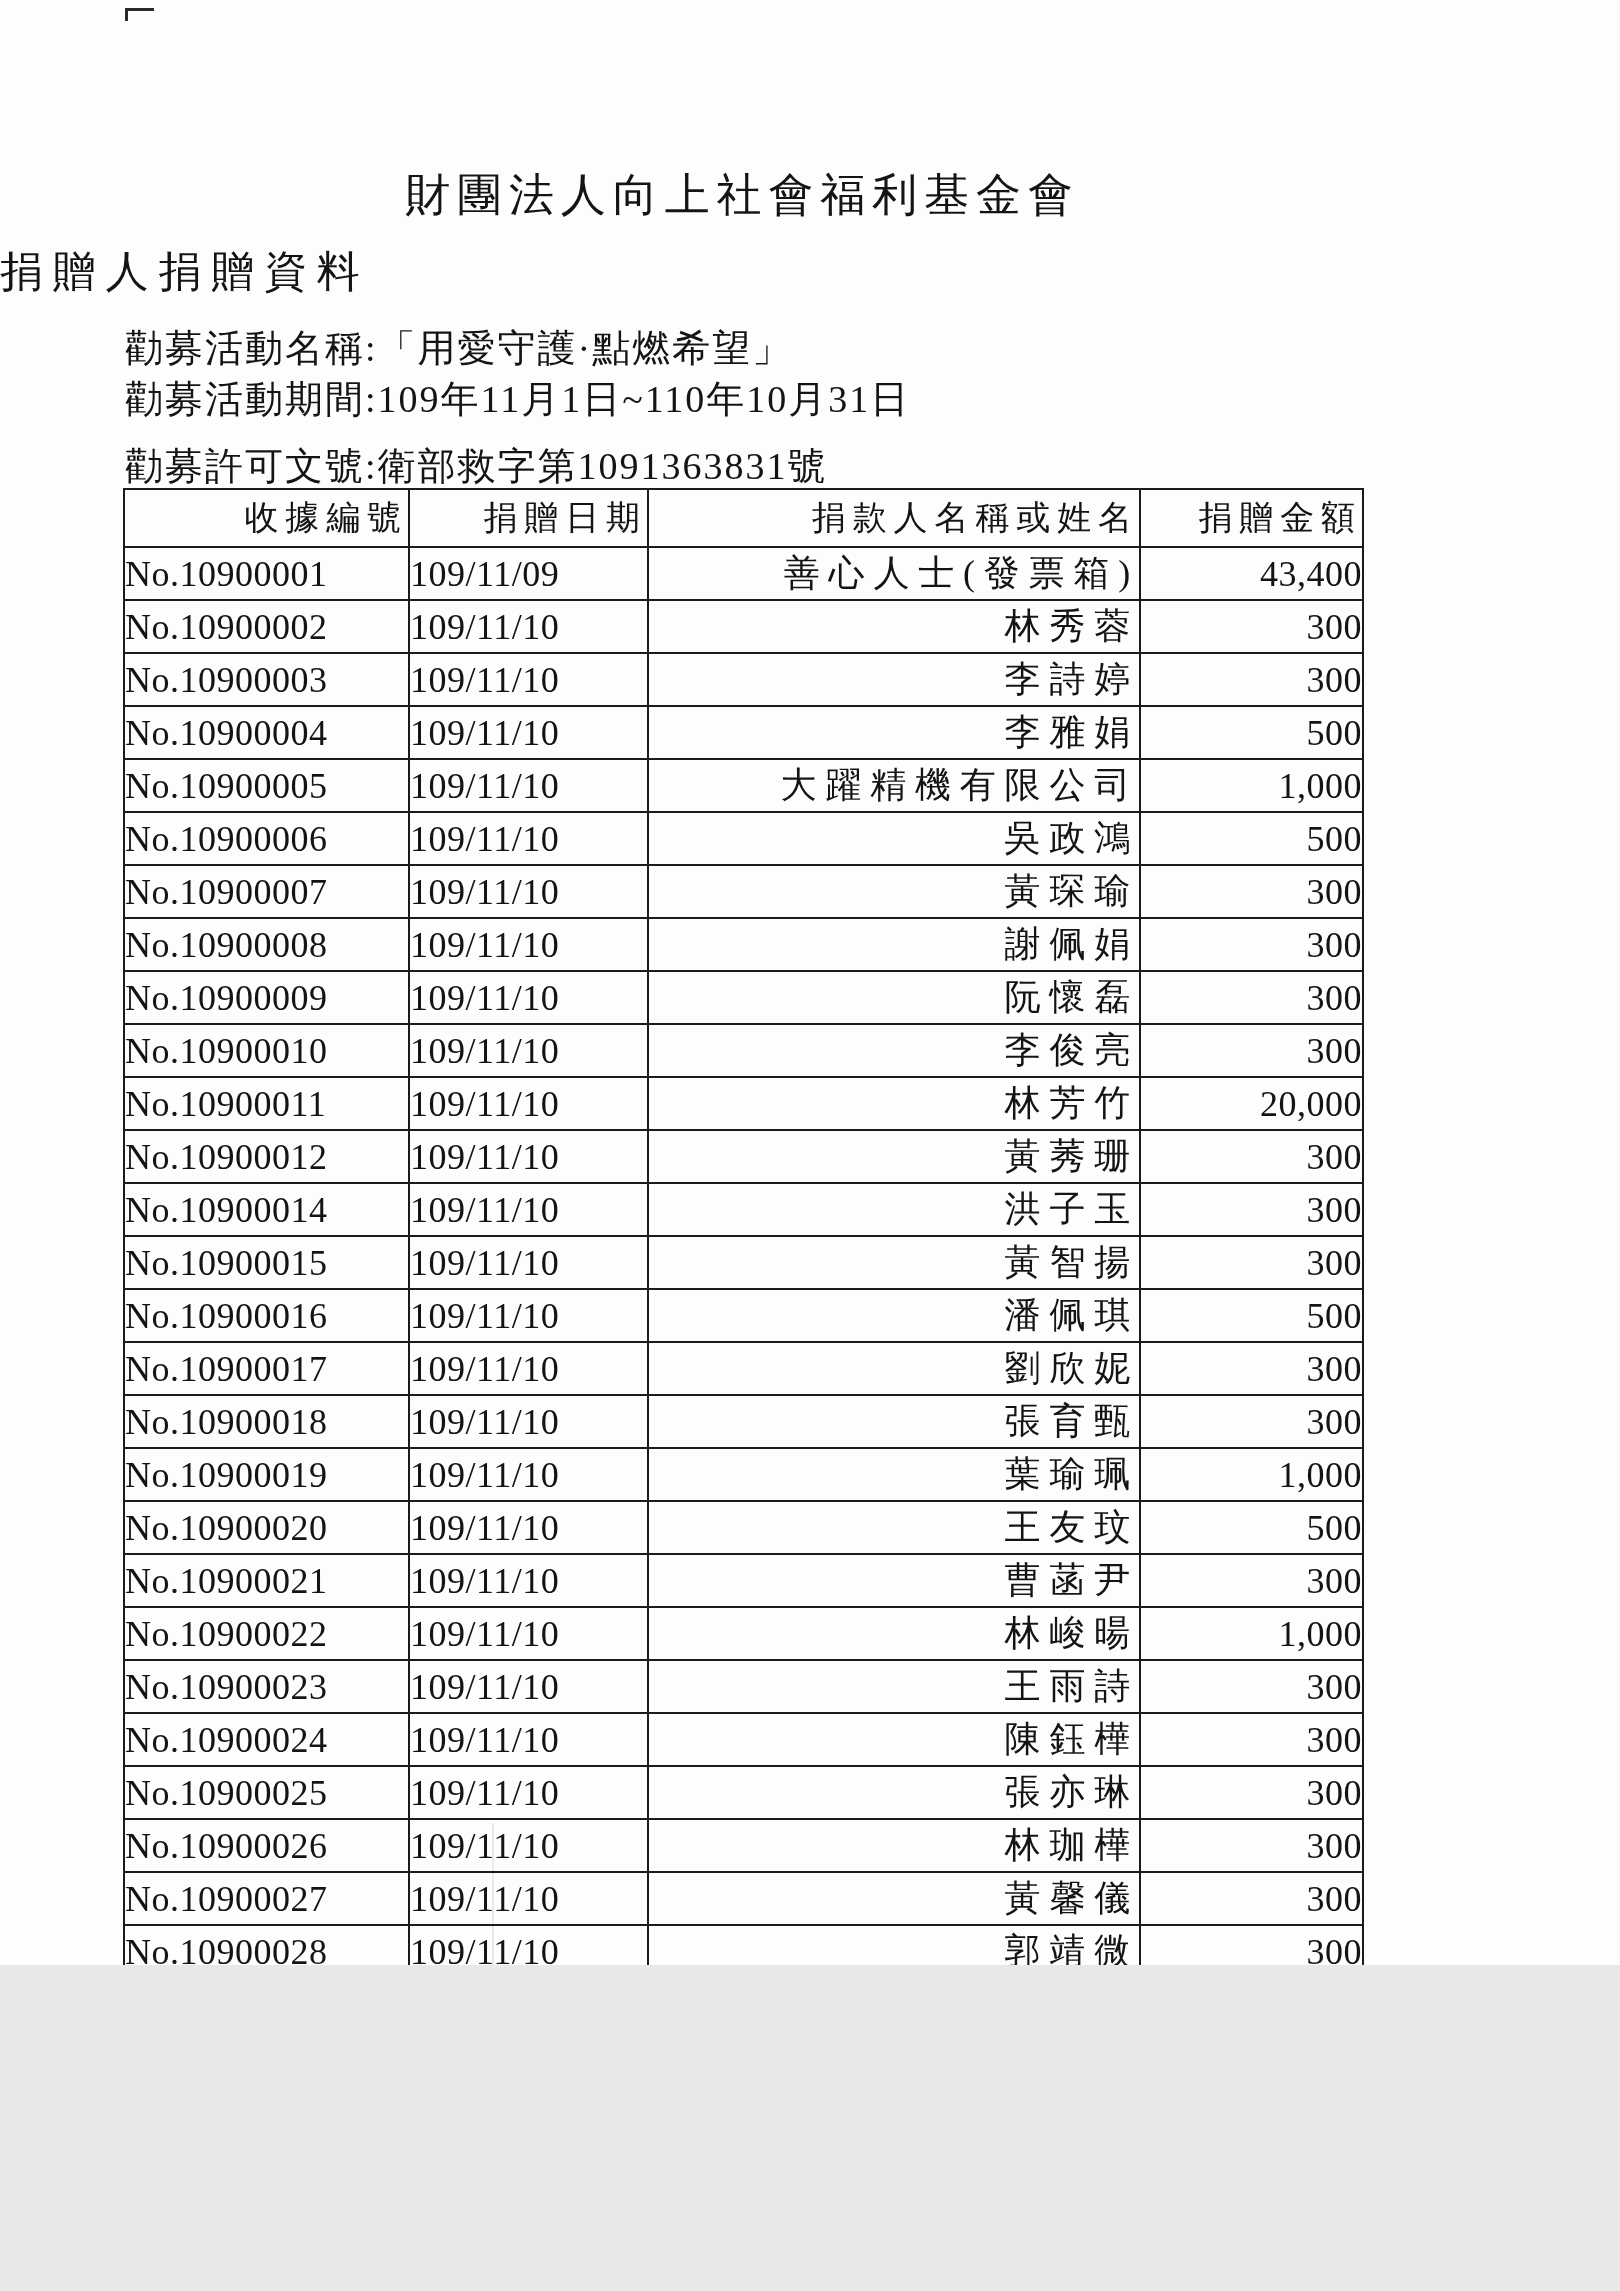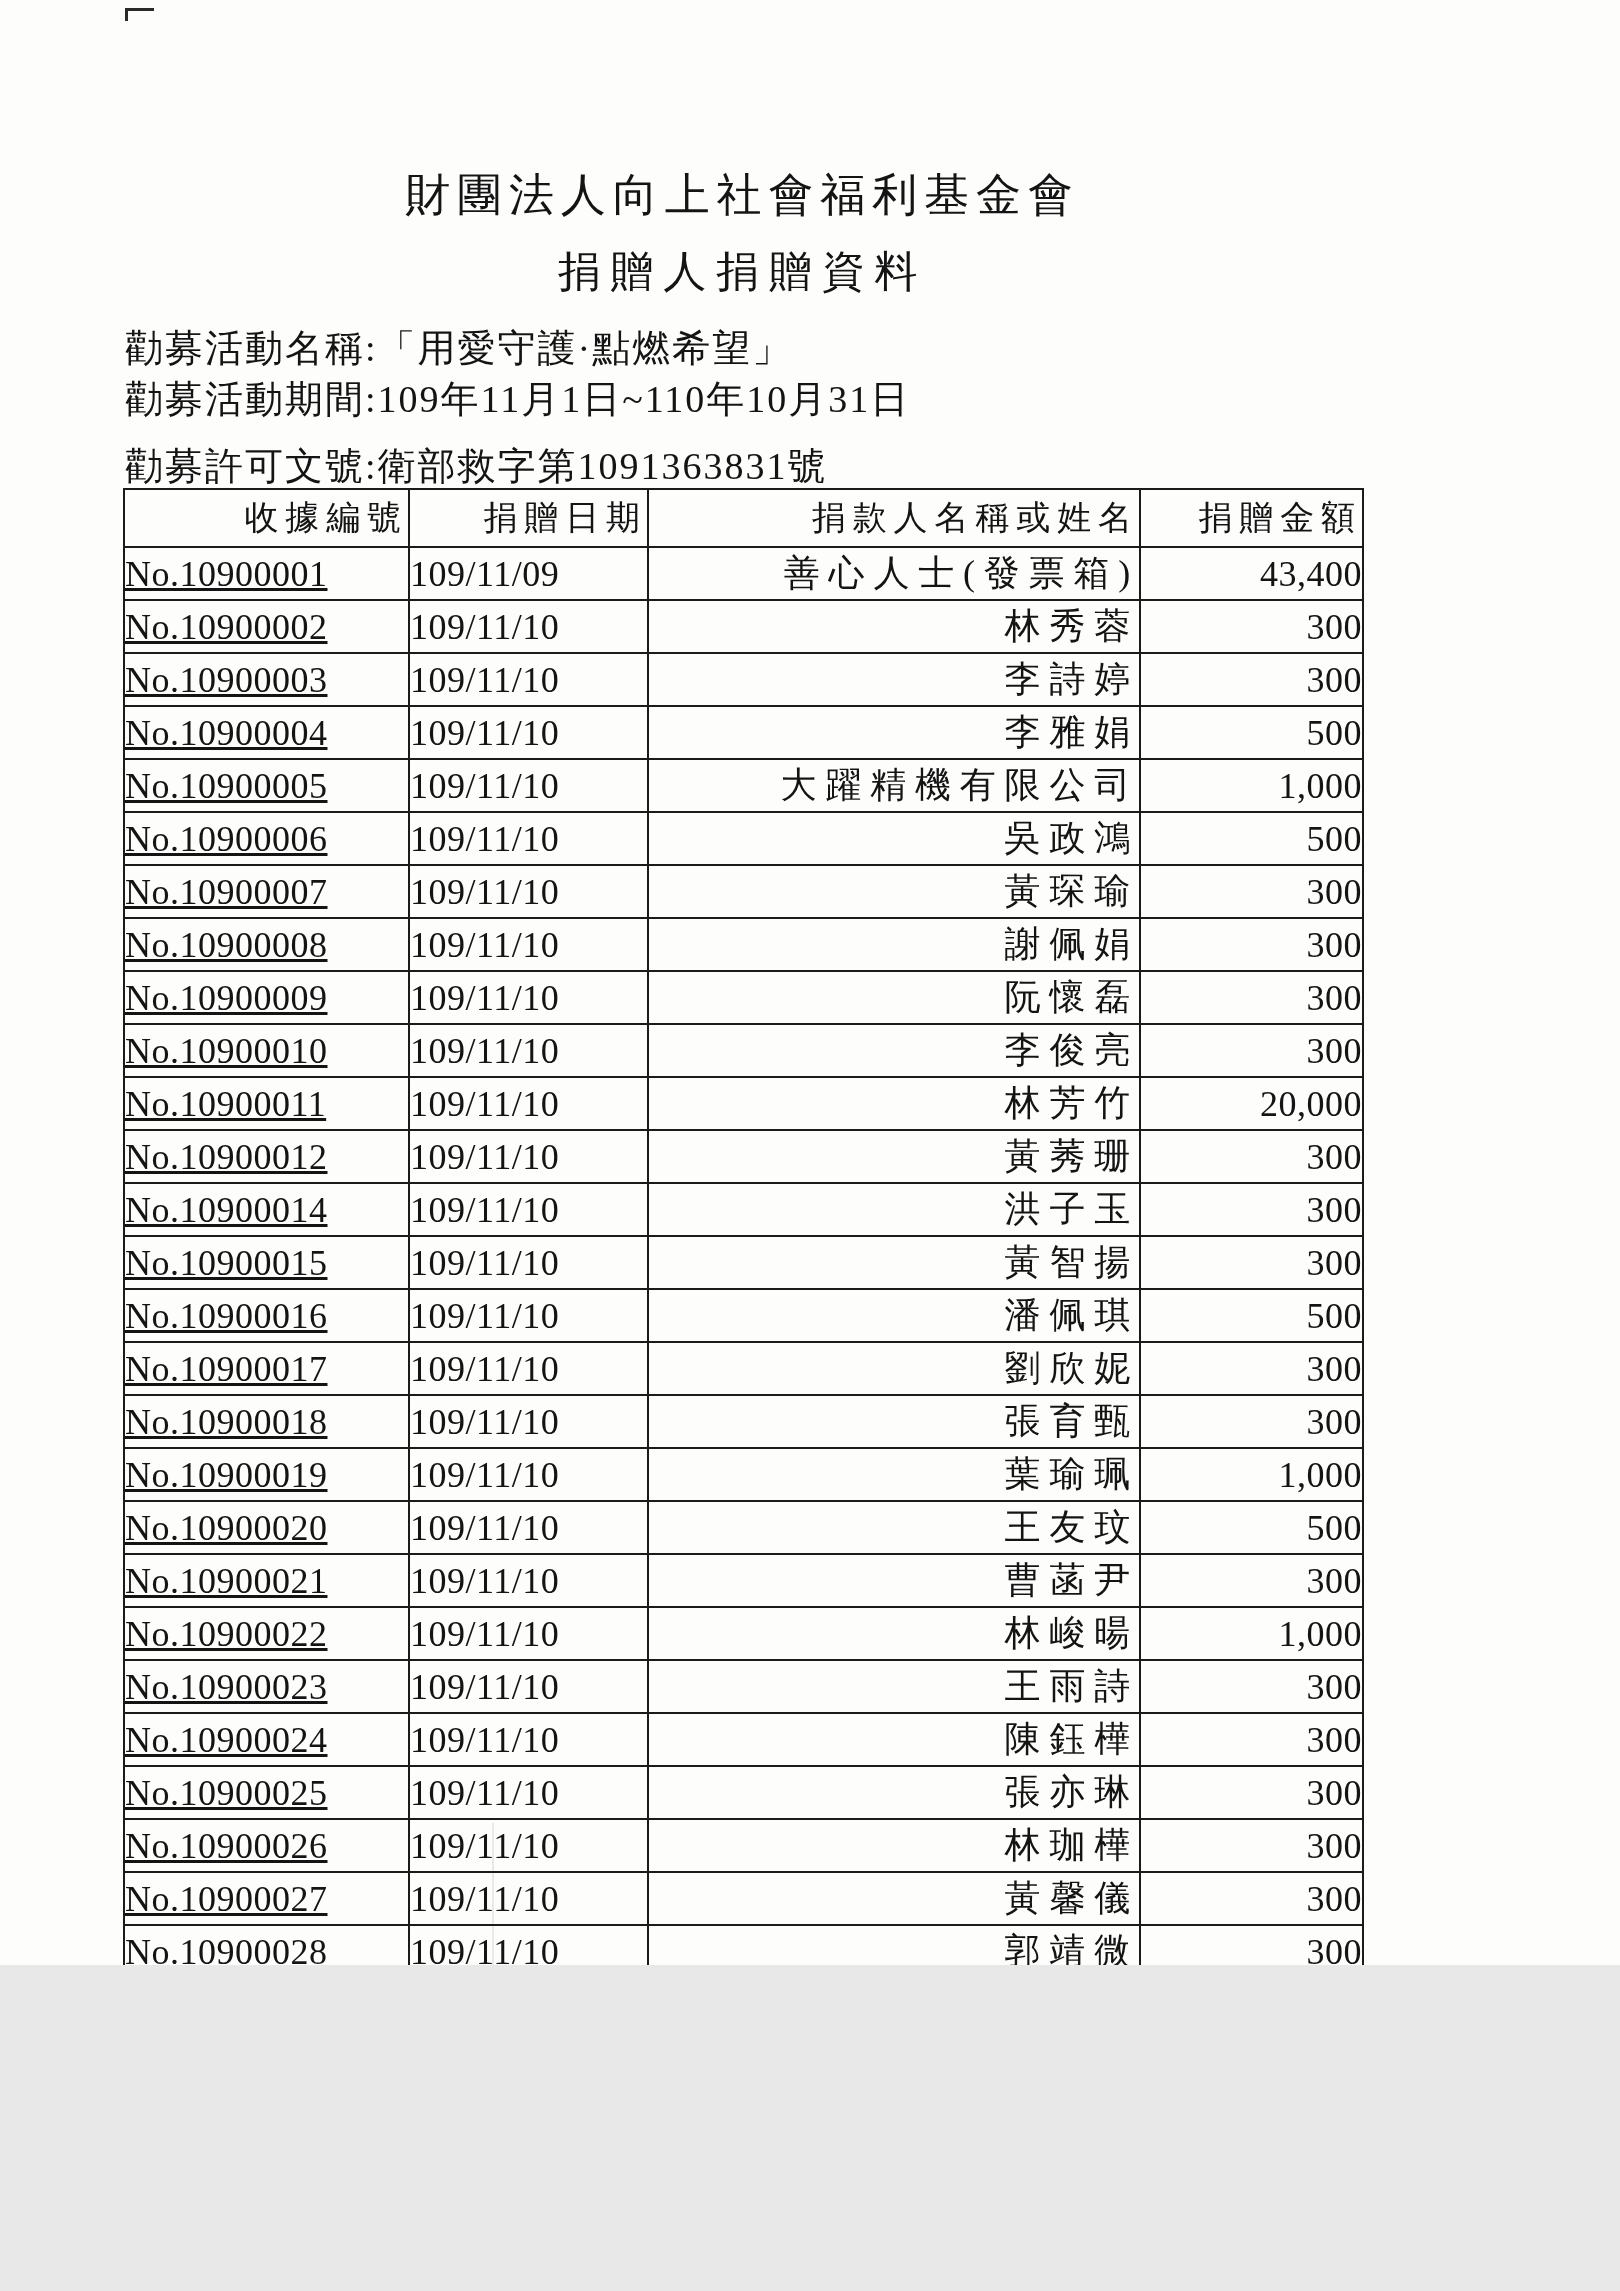--- a/index.html
+++ b/index.html
@@ -24,21 +24,21 @@
     text-align: center;
     font-size: 45px;
     letter-spacing: 6.9px;
     white-space: nowrap;
   }
   .doc-subtitle {
     position: absolute;
     top: 243px;
     left: 0;
     width: 1485px;
-    text-align: center;
+    text-align: left;
     font-size: 43px;
     letter-spacing: 9.8px;
     white-space: nowrap;
   }
   .info-line {
     position: absolute;
     left: 125px;
     font-size: 38px;
     letter-spacing: 2px;
     white-space: nowrap;
@@ -75,21 +75,21 @@
     font-size: 34px;
     letter-spacing: 6.9px;
     padding-left: 13.7px;
     vertical-align: middle;
   }
   table.donations td {
     height: 51px;
     vertical-align: middle;
     font-size: 36px;
   }
-  td.col-receipt { padding-left: 11.8px; letter-spacing: 0.5px; text-decoration: underline; }
+  td.col-receipt { padding-left: 11.8px; letter-spacing: 0.5px; }
   td.col-date    { padding-left: 11.8px; letter-spacing: 0.5px; }
   td.col-name    { padding-left: 13.7px; font-size: 33px; letter-spacing: 8.8px; text-align: right; }
   td.col-amount  { text-align: right; padding-right: 15.7px; letter-spacing: 0.5px; margin-left: 8px; }
 
   .page-footer {
     position: absolute;
     top: 2172px;
     left: 0;
     width: 1529px;
     text-align: center;

